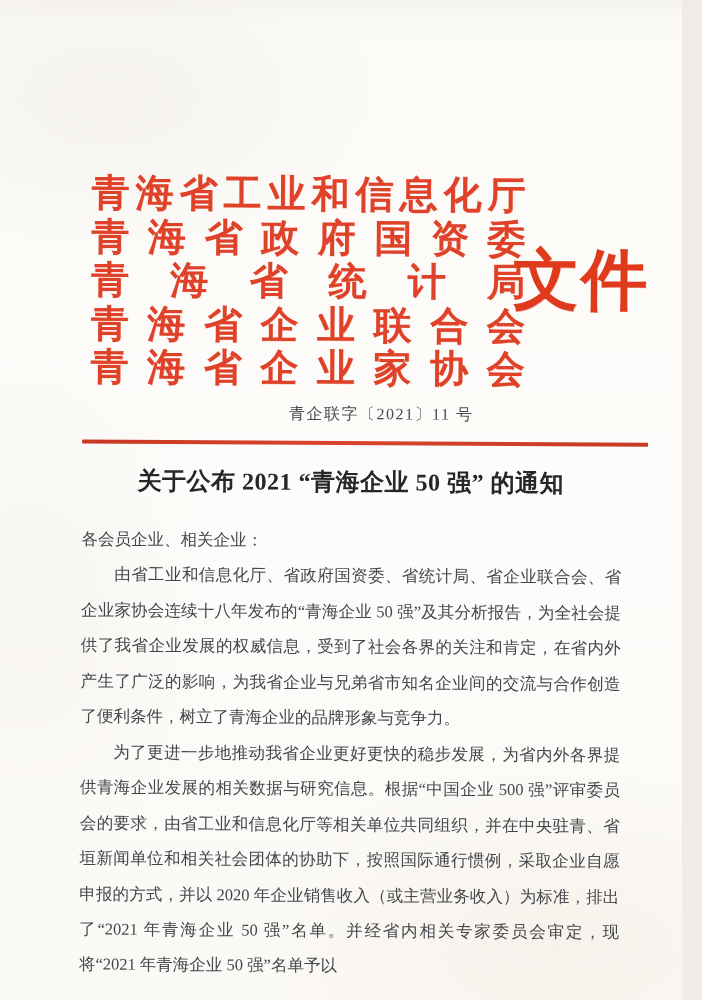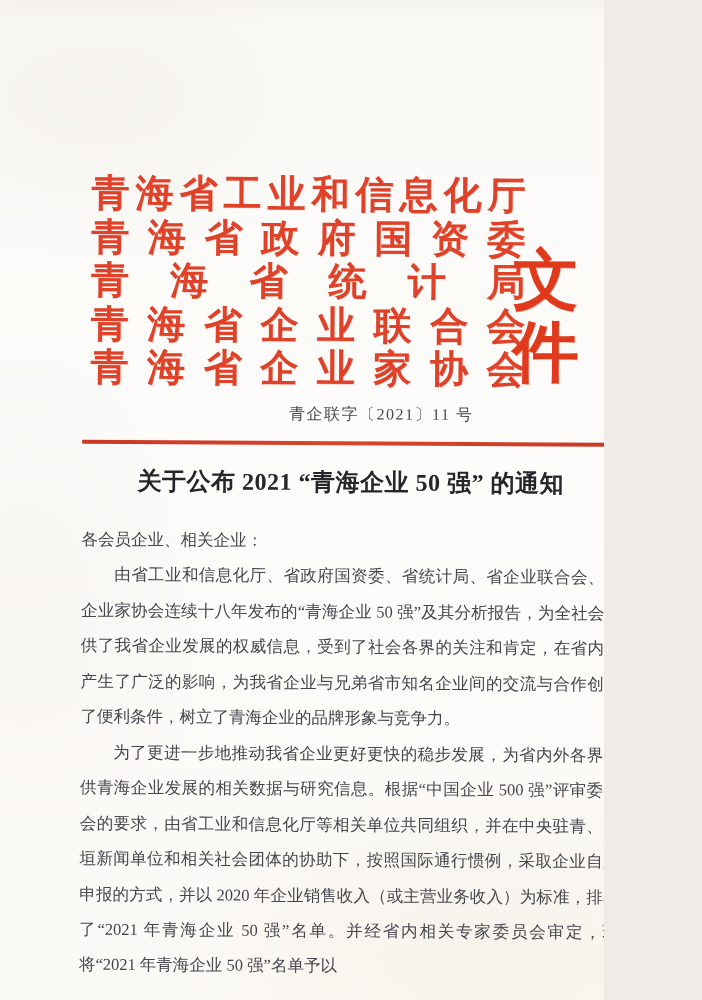--- a/index.html
+++ b/index.html
@@ -8,21 +8,21 @@
   }
   body {
     width: 702px;
     height: 1000px;
     overflow: hidden;
     background: #efece7;
     font-family: "Liberation Serif", "DejaVu Serif", serif;
   }
   .page {
     position: relative;
-    width: 604px;
+    width: 682px;
     height: 1000px;
     overflow: hidden;
     background:
       radial-gradient(ellipse 430px 260px at 16% 10%, rgba(231,224,213,0.28), transparent 62%),
       radial-gradient(ellipse 520px 300px at 82% 94%, rgba(236,226,212,0.30), transparent 60%),
       radial-gradient(ellipse 300px 420px at 4% 60%, rgba(228,222,212,0.22), transparent 65%),
       linear-gradient(180deg, #f6f4f0 0px, #fbfaf7 24px, #fdfcfa 55%, #fbf9f5 100%);
   }
   .tilt {
     position: absolute;

